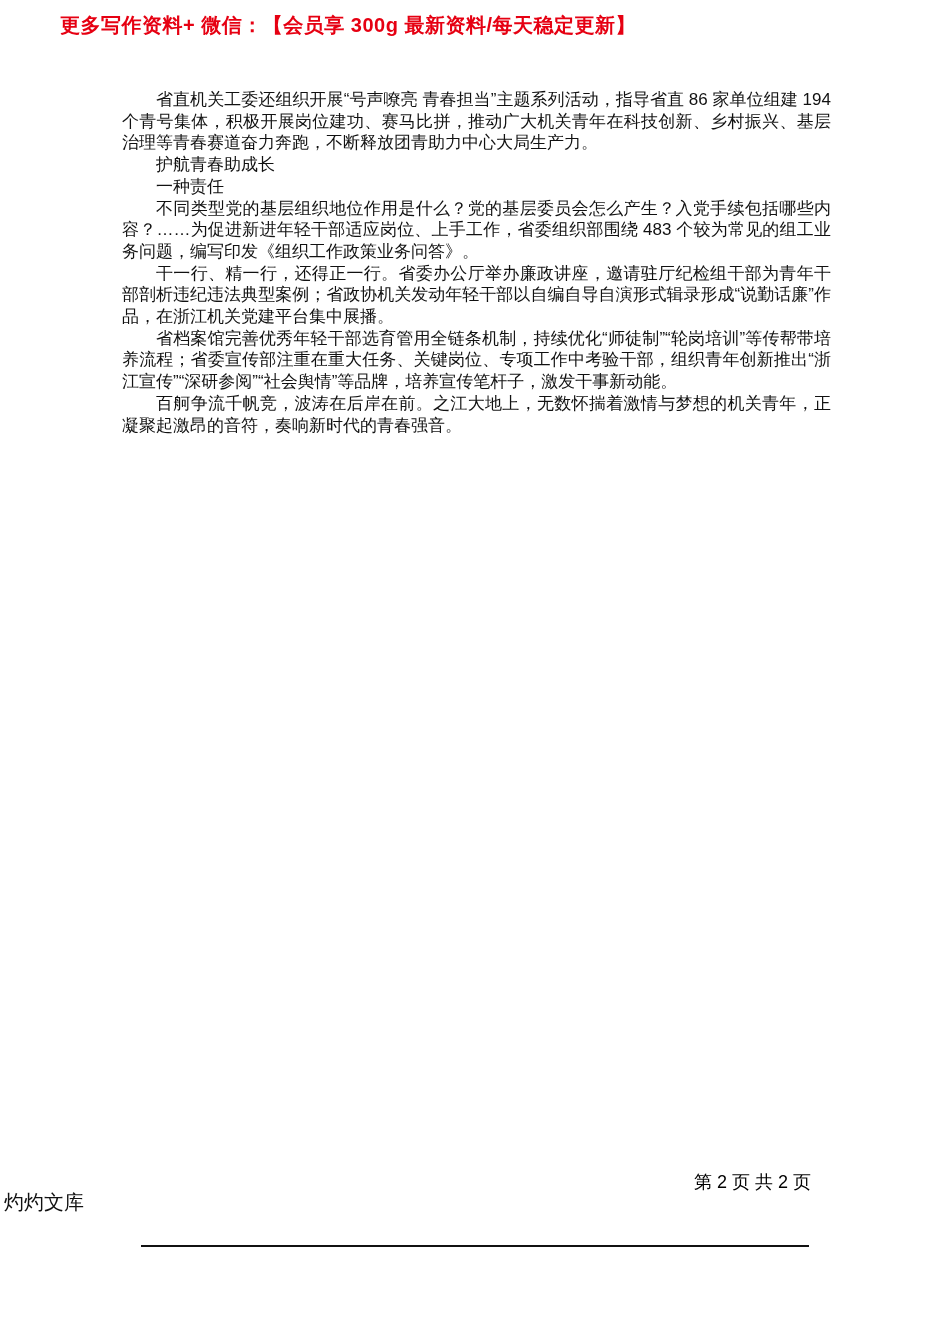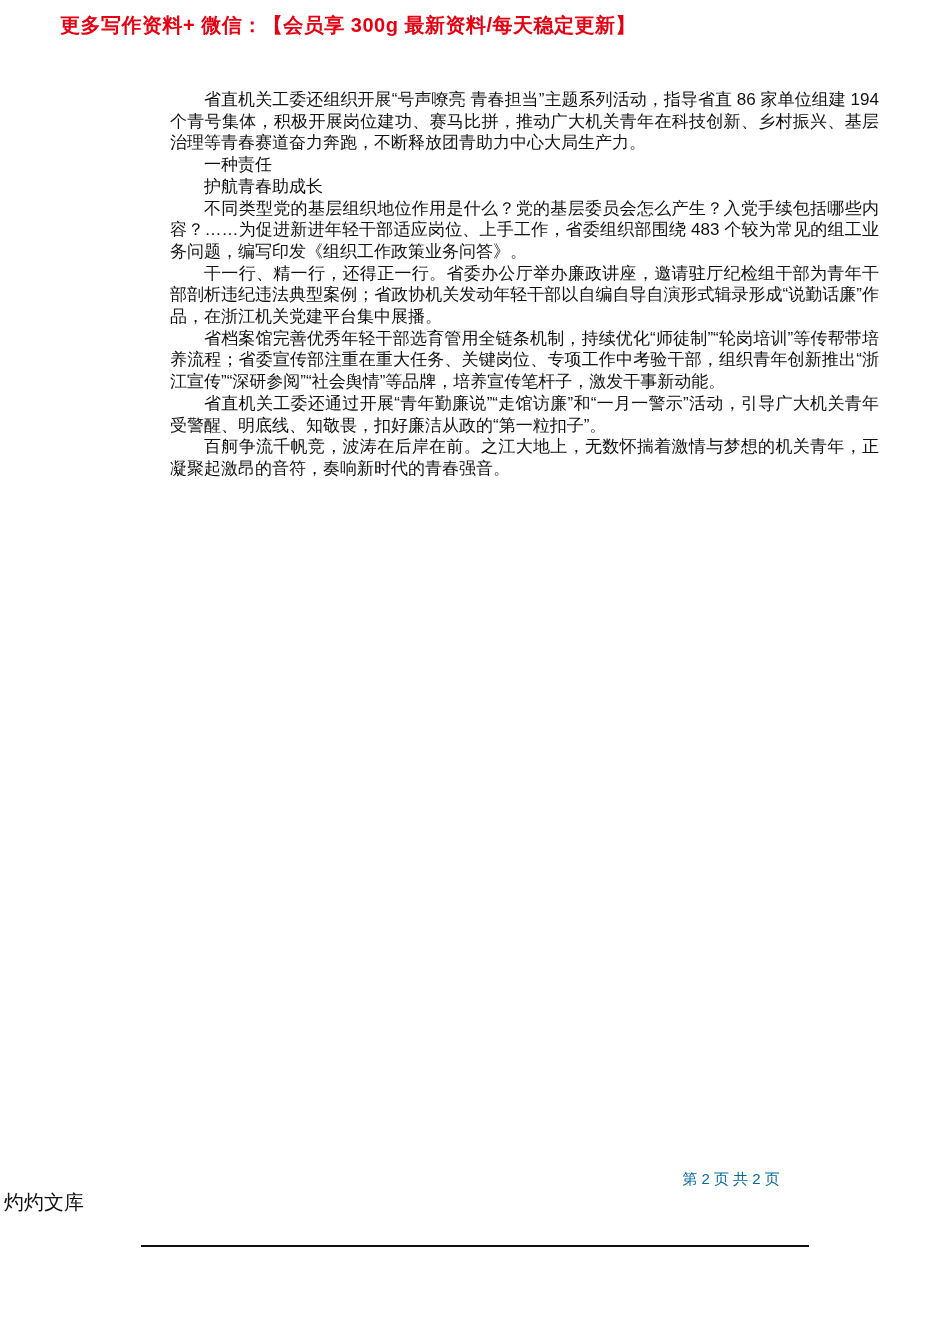--- a/index.html
+++ b/index.html
@@ -20,33 +20,32 @@
     white-space: nowrap;
   }
   .doc-body {
     position: absolute;
     top: 89px; left: 122px;
     width: 709px;
     color: #111111;
     font-size: 17px;
     line-height: 21.7px;
     text-align: justify;
-    margin-left: 48px;
   }
   .doc-body p {
     margin: 0;
     text-indent: 2em;
   }
   .page-number {
     position: absolute;
     top: 1170px; left: 651px;
     width: 160px;
-    text-align: center;
-    font-size: 15px;
-    color: #0369a1;
+    text-align: right;
+    font-size: 18px;
+    color: #000000;
     white-space: nowrap;
   }
   .library-watermark {
     position: absolute;
     top: 1189px; left: 4px;
     font-size: 20px;
     color: #111111;
     white-space: nowrap;
   }
   .footer-divider {
@@ -73,26 +72,25 @@
     letter-spacing: 1px;
   }
 </style>
 </head>
 <body>
 
 <div class="promo-banner">更多写作资料+ 微信：【会员享 300g 最新资料/每天稳定更新】</div>
 
 <div class="doc-body">
   <p>省直机关工委还组织开展“号声嘹亮 青春担当”主题系列活动，指导省直 86 家单位组建 194 个青号集体，积极开展岗位建功、赛马比拼，推动广大机关青年在科技创新、乡村振兴、基层治理等青春赛道奋力奔跑，不断释放团青助力中心大局生产力。</p>
+  <p>护航青春助成长</p>
   <p>一种责任</p>
-  <p>护航青春助成长</p>
   <p>不同类型党的基层组织地位作用是什么？党的基层委员会怎么产生？入党手续包括哪些内容？……为促进新进年轻干部适应岗位、上手工作，省委组织部围绕 483 个较为常见的组工业务问题，编写印发《组织工作政策业务问答》。</p>
   <p>干一行、精一行，还得正一行。省委办公厅举办廉政讲座，邀请驻厅纪检组干部为青年干部剖析违纪违法典型案例；省政协机关发动年轻干部以自编自导自演形式辑录形成“说勤话廉”作品，在浙江机关党建平台集中展播。</p>
   <p>省档案馆完善优秀年轻干部选育管用全链条机制，持续优化“师徒制”“轮岗培训”等传帮带培养流程；省委宣传部注重在重大任务、关键岗位、专项工作中考验干部，组织青年创新推出“浙江宣传”“深研参阅”“社会舆情”等品牌，培养宣传笔杆子，激发干事新动能。</p>
-  <p>省直机关工委还通过开展“青年勤廉说”“走馆访廉”和“一月一警示”活动，引导广大机关青年受警醒、明底线、知敬畏，扣好廉洁从政的“第一粒扣子”。</p>
   <p>百舸争流千帆竞，波涛在后岸在前。之江大地上，无数怀揣着激情与梦想的机关青年，正凝聚起激昂的音符，奏响新时代的青春强音。</p>
 </div>
 
 <div class="page-number">第 2 页 共 2 页</div>
 
 <div class="library-watermark">灼灼文库</div>
 
 <div class="footer-divider"></div>
 
 <div class="cnki-watermark">

